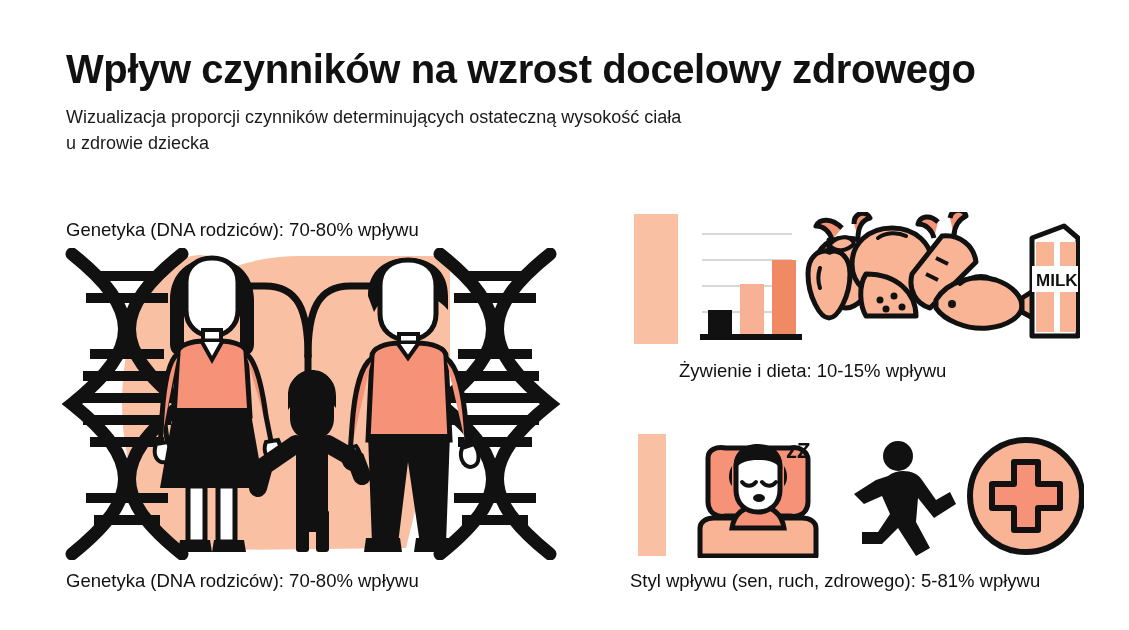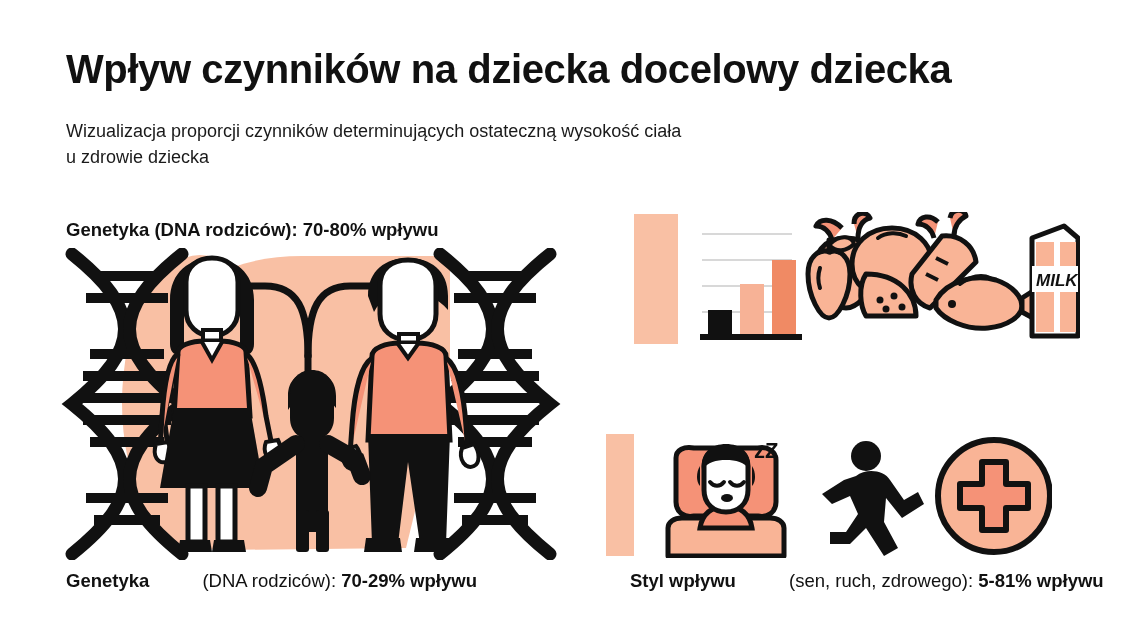--- a/index.html
+++ b/index.html
@@ -12,48 +12,48 @@
   }
   .page { position: relative; width: 1129px; height: 630px; background: #fff; }
 
   
   .header { position: absolute; left: 66px; top: 48px; width: 1010px; }
   .title {
     font-size: 40px; font-weight: bold; color: #111111;
     letter-spacing: -0.4px; line-height: 1.08; white-space: nowrap;
   }
   .subtitle {
-    margin-top: 28px; font-size: 18px; font-weight: normal;
+    margin-top: 14px; font-size: 18px; font-weight: normal;
     color: #1a1a1a; line-height: 1.42;
   }
 
   
   .label { font-size: 18.5px; color: #111111; line-height: 1.2; white-space: nowrap; }
-  .label b { font-weight: bold; }
-  .label span.reg { font-weight: normal; margin-left: 48px; }
+  .label b { font-weight: normal; }
+  .label span.reg { font-weight: normal; }
 
   .lbl-genetics-top   { position: absolute; left: 66px;  top: 219px; }
   .lbl-genetics-bot   { position: absolute; left: 66px;  top: 570px; }
   .lbl-nutrition      { position: absolute; left: 679px; top: 360px; }
   .lbl-lifestyle      { position: absolute; left: 630px; top: 570px; }
 
   
   .panel-genetics { position: absolute; left: 50px;  top: 248px; width: 520px; height: 312px; }
-  .panel-nutrition{ position: absolute; left: 630px; top: 212px; width: 450px; height: 140px; font-style: italic; }
-  .panel-lifestyle{ position: absolute; left: 602px; top: 432px; width: 450px; height: 126px; }
+  .panel-nutrition{ position: absolute; left: 630px; top: 212px; width: 450px; height: 140px; }
+  .panel-lifestyle{ position: absolute; left: 634px; top: 432px; width: 450px; height: 126px; }
 
   .fill { width: 100%; height: 100%; display: block; }
 </style>
 </head>
 <body>
 
 <div class="page">
 
   <div class="header">
-    <div class="title">Wpływ czynników na dziecka docelowy dziecka</div>
+    <div class="title">Wpływ czynników na wzrost docelowy zdrowego</div>
     <div class="subtitle">
       <div>Wizualizacja proporcji czynników determinujących ostateczną wysokość ciała</div>
       <div>u zdrowie dziecka</div>
     </div>
   </div>
 
   <div class="label lbl-genetics-top">
     <b>Genetyka (DNA rodziców): 70-80% wpływu</b>
   </div>
 
@@ -164,21 +164,21 @@
         <rect x="246" y="188" width="32" height="96" rx="6"></rect>
         <path d="M246 196 L214 218 L208 240" stroke="#111111" stroke-width="18" fill="none" stroke-linecap="round"></path>
         <path d="M278 196 L306 212 L312 228" stroke="#111111" stroke-width="18" fill="none" stroke-linecap="round"></path>
         <rect x="246" y="262" width="13" height="42" rx="3"></rect>
         <rect x="266" y="262" width="13" height="42" rx="3"></rect>
       </g>
     </svg>
   </div>
 
   <div class="label lbl-genetics-bot">
-    <b>Genetyka</b><span class="reg"> (DNA rodziców): </span><b>70-29% wpływu</b>
+    <b>Genetyka</b><span class="reg"> (DNA rodziców): </span><b>70-80% wpływu</b>
   </div>
 
   <div class="panel-nutrition">
     <svg class="fill" viewBox="0 0 450 140" xmlns="http://www.w3.org/2000/svg">
 
       <rect x="4" y="2" width="44" height="130" fill="#F9C0A4"></rect>
 
       <g>
         <g stroke="#D8D8D8" stroke-width="2">
           <line x1="72" y1="22" x2="162" y2="22"></line>
@@ -238,20 +238,23 @@
       <g>
         <path d="M402 26 L434 14 L448 26 L448 124 L402 124 Z" fill="#ffffff" stroke="#111111" stroke-width="5" stroke-linejoin="round"></path>
         <rect x="406" y="30" width="18" height="90" fill="#F9B496"></rect>
         <rect x="430" y="30" width="16" height="90" fill="#F9B496"></rect>
         <rect x="402" y="54" width="46" height="26" fill="#ffffff"></rect>
         <text x="406" y="74" font-family="Liberation Sans, sans-serif" font-size="17" font-weight="bold" fill="#111111">MILK</text>
       </g>
     </svg>
   </div>
 
+  <div class="label lbl-nutrition">
+    <b>Żywienie i dieta: 10-15% wpływu</b>
+  </div>
 
   <div class="panel-lifestyle">
     <svg class="fill" viewBox="0 0 450 126" xmlns="http://www.w3.org/2000/svg">
 
       <rect x="4" y="2" width="28" height="122" fill="#F9C0A4"></rect>
 
       <g>
 
         <path d="M74 26 C74 18 82 14 92 16 L156 16 C166 14 174 20 174 28 L174 70 C174 80 166 86 156 84 L92 84 C82 86 74 80 74 70 Z" fill="#F59277" stroke="#111111" stroke-width="5" stroke-linejoin="round"></path>
 

